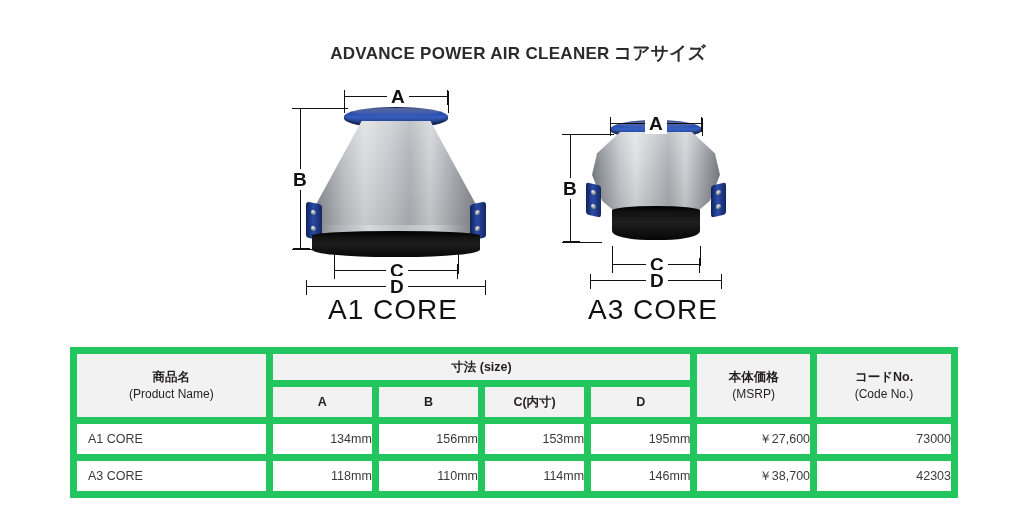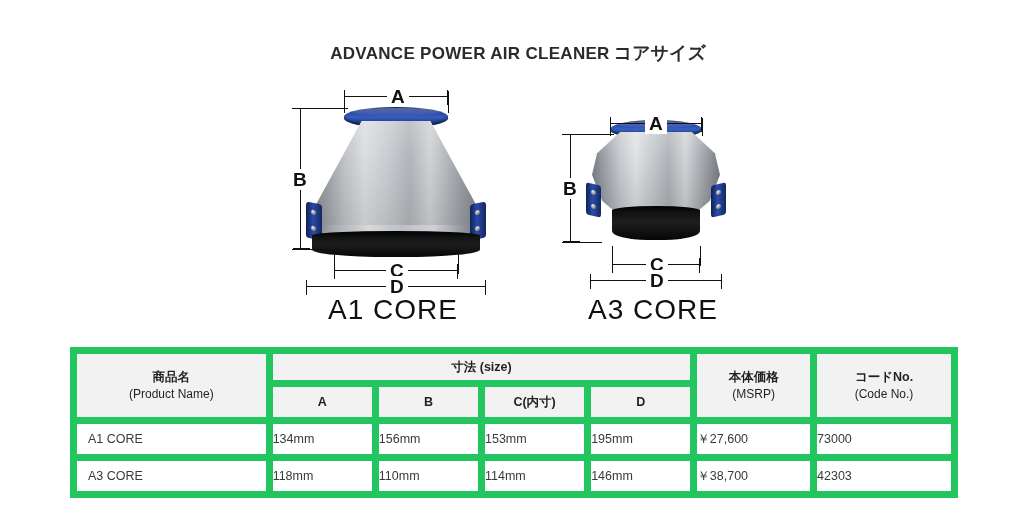--- a/index.html
+++ b/index.html
@@ -237,21 +237,21 @@
     font-size: 12px;
   }
   th.h-name    { width: 203px; height: 58px; }
   th.h-size    { height: 26px; }
   th.h-col     { width: 105px; height: 30px; font-weight: bold; }
   th.h-price   { width: 119px; margin-left: 45px; }
   th.h-code    { width: 144px; }
 
   #spec-table tbody td {
     height: 30px;
-    text-align: left;
+    text-align: right;
     background: #ffffff;
     font-size: 12.5px;
     color: #3a3a3a;
   }
   #spec-table tbody td.name-cell {
     text-align: left;
     padding-left: 11px;
   }
 </style>
 </head>

